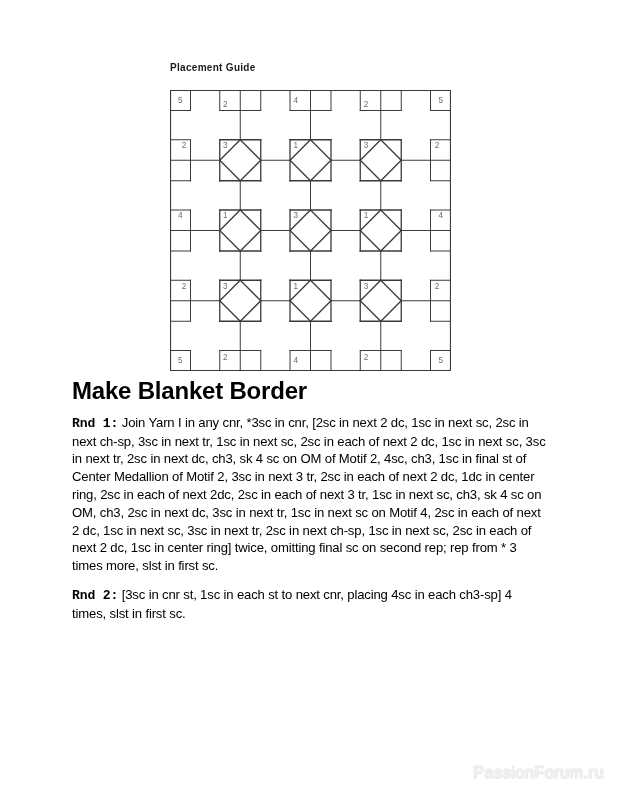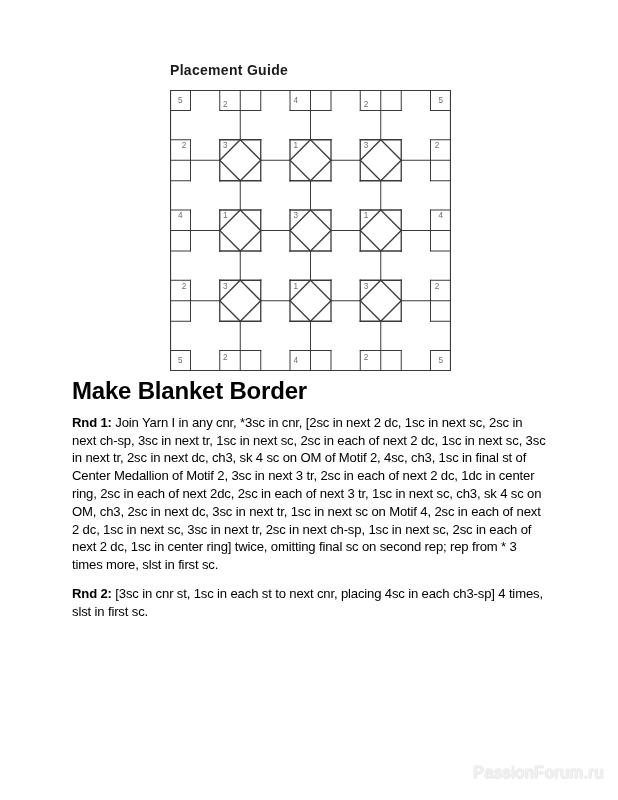--- a/index.html
+++ b/index.html
@@ -19,21 +19,21 @@
   .page {
     position: absolute;
     inset: 0;
     background: #ffffff;
   }
   
   #placement-guide-caption {
     position: absolute;
     left: 170px;
     top: 62px;
-    font-size: 14px;
+    font-size: 10px;
     font-weight: 600;
     letter-spacing: 0.3px;
     color: #1b1b1b;
   }
   #placement-guide-figure {
     position: absolute;
     left: 170px;
     top: 90px;
     width: 281px;
     height: 281px;
@@ -73,20 +73,21 @@
   }
   .round-para {
     font-size: 13.1px;
     line-height: 17.8px;
     margin: 0 0 11px 0;
     letter-spacing: -0.15px;
     text-align: left;
   }
   .round-label {
     font-weight: bold;
+    font-family: Liberation Mono, monospace;
   }
   
   #site-watermark {
     position: absolute;
     right: 14px;
     bottom: 18px;
     font-size: 16px;
     letter-spacing: 0.6px;
     color: #f2f2f2;
     text-shadow:

